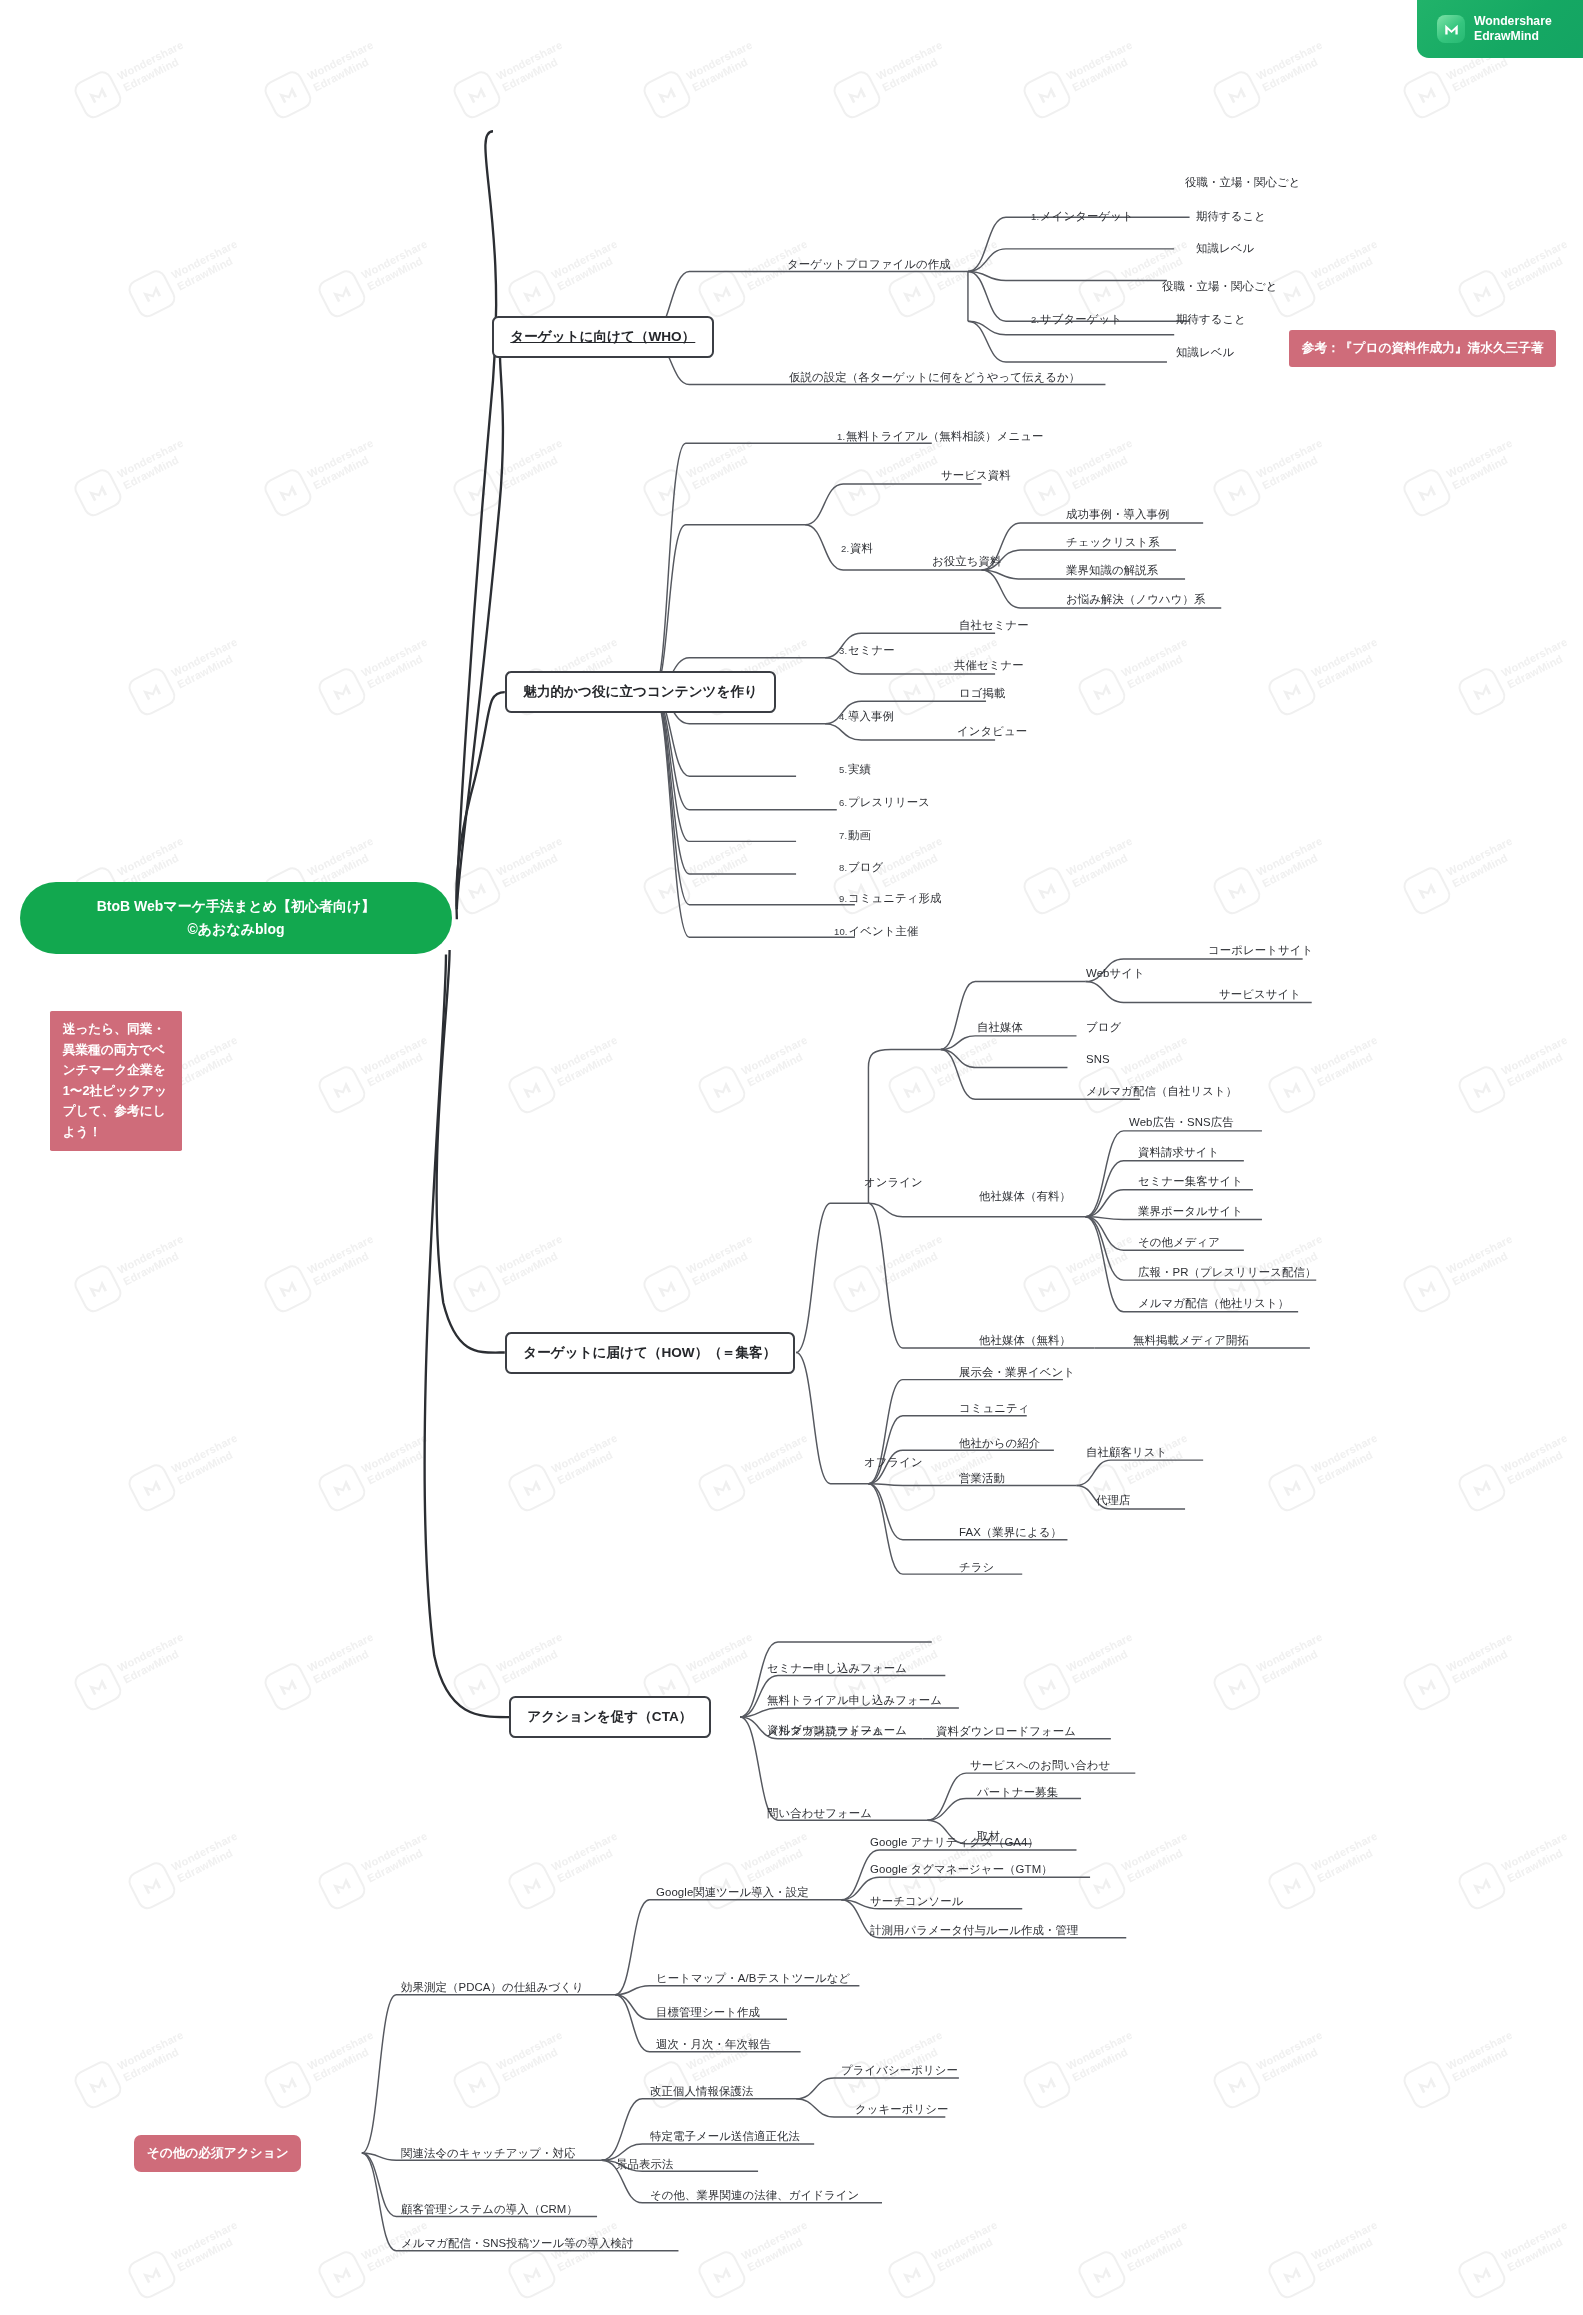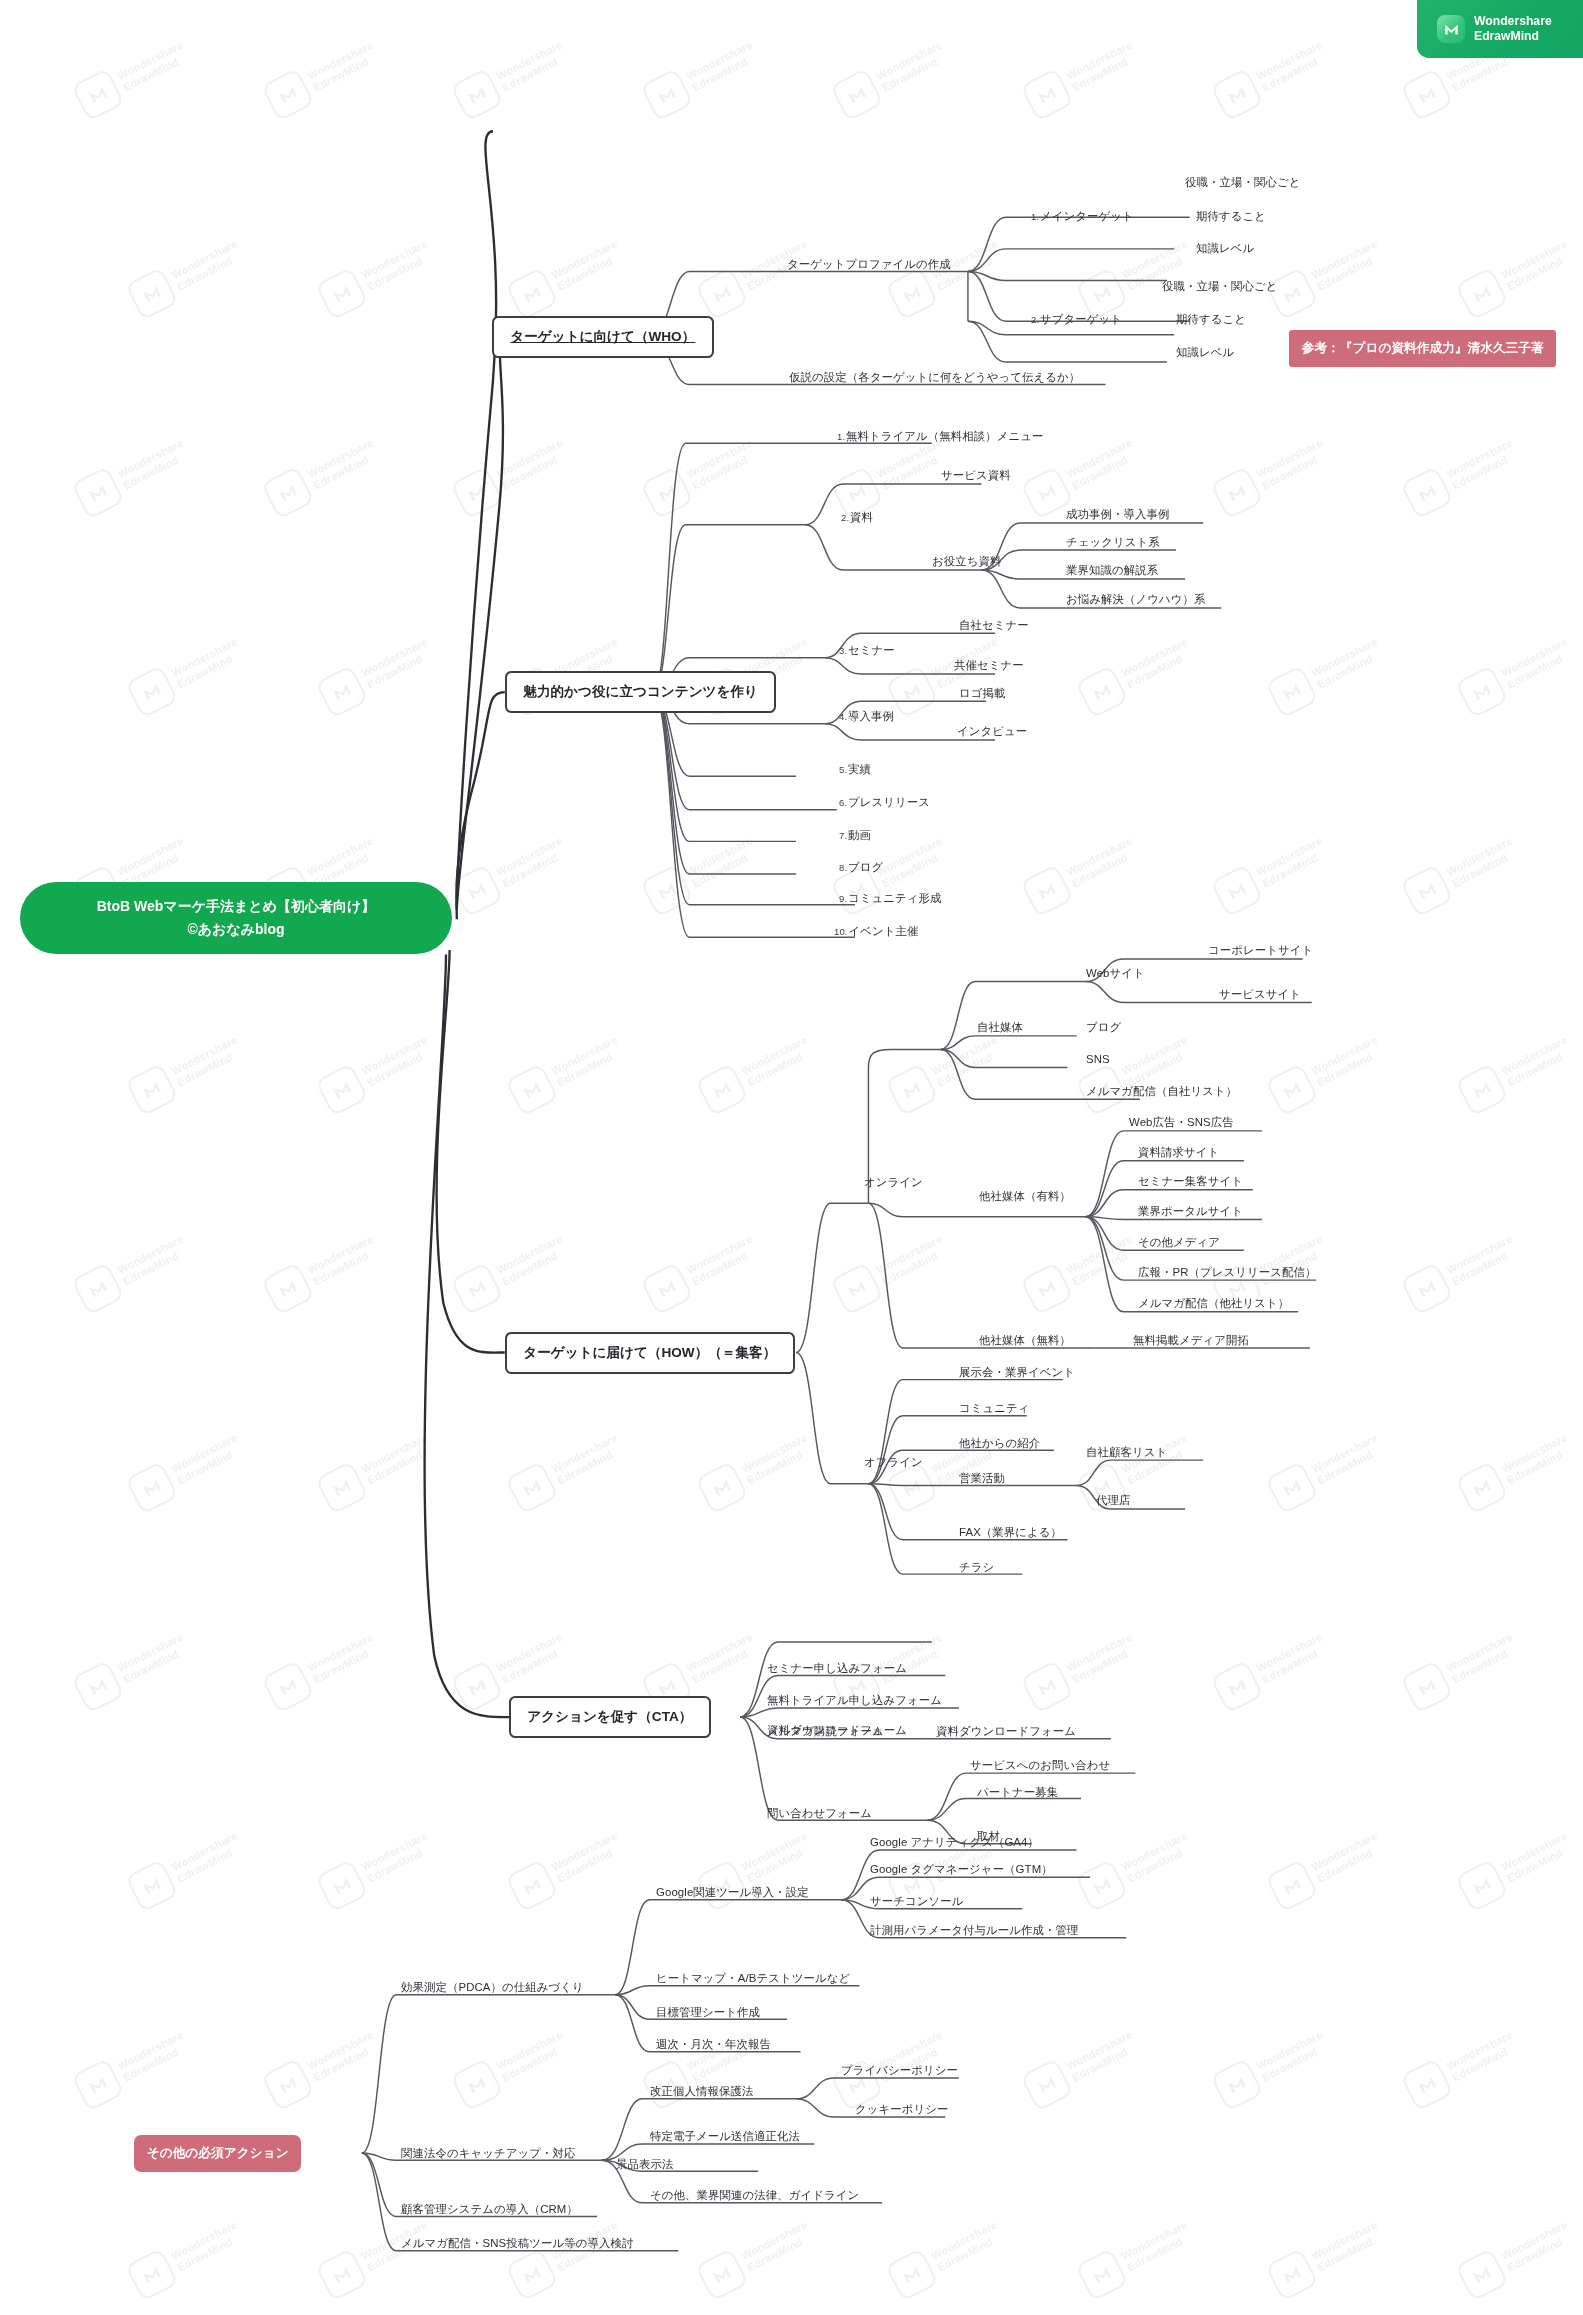--- a/index.html
+++ b/index.html
@@ -1452,20 +1452,21 @@
       <div>Wondershare</div>
       <div>EdrawMind</div>
     </div>
   </div>
 
   <div class="node root" style="left:20px;top:882px;width:432px;">
     <span class="l2">BtoB Webマーケ手法まとめ【初心者向け】</span>
     <span class="l2">©あおなみblog</span>
   </div>
 
+  <div class="node callout pink-left" style="left:50px;top:1011px;">迷ったら、同業・異業種の両方でベンチマーク企業を1〜2社ピックアップして、参考にしよう！</div>
 
   <div class="node callout ref" style="left:1289px;top:330px;">参考：『プロの資料作成力』清水久三子著</div>
 
   <div class="node callout other" style="left:134px;top:2135px;">その他の必須アクション</div>
 
 
   <div class="node branch" style="left:492px;top:316px;text-decoration:underline;">ターゲットに向けて（WHO）</div>
 
   <div class="node branch" style="left:505px;top:671px;">魅力的かつ役に立つコンテンツを作り</div>
 
@@ -1487,21 +1488,21 @@
     <span class="num">2.</span><span>サブターゲット</span>
   </div>
   <div class="node leaf" style="left:1162px;top:280px;">役職・立場・関心ごと</div>
   <div class="node leaf" style="left:1176px;top:313px;">期待すること</div>
   <div class="node leaf" style="left:1176px;top:346px;">知識レベル</div>
 
   <div class="node leaf" style="left:837px;top:430px;">
     <span class="num">1.</span><span>無料トライアル（無料相談）メニュー</span>
   </div>
 
-  <div class="node leaf" style="left:841px;top:511px;">
+  <div class="node leaf" style="left:841px;top:542px;">
     <span class="num">2.</span><span>資料</span>
   </div>
   <div class="node leaf" style="left:941px;top:469px;">サービス資料</div>
   <div class="node leaf" style="left:932px;top:555px;">お役立ち資料</div>
   <div class="node leaf" style="left:1066px;top:508px;">成功事例・導入事例</div>
   <div class="node leaf" style="left:1066px;top:536px;">チェックリスト系</div>
   <div class="node leaf" style="left:1066px;top:564px;">業界知識の解説系</div>
   <div class="node leaf" style="left:1066px;top:593px;">お悩み解決（ノウハウ）系</div>
 
   <div class="node leaf" style="left:839px;top:644px;">

